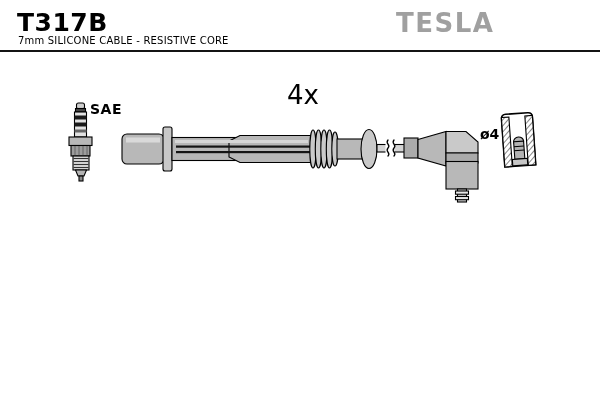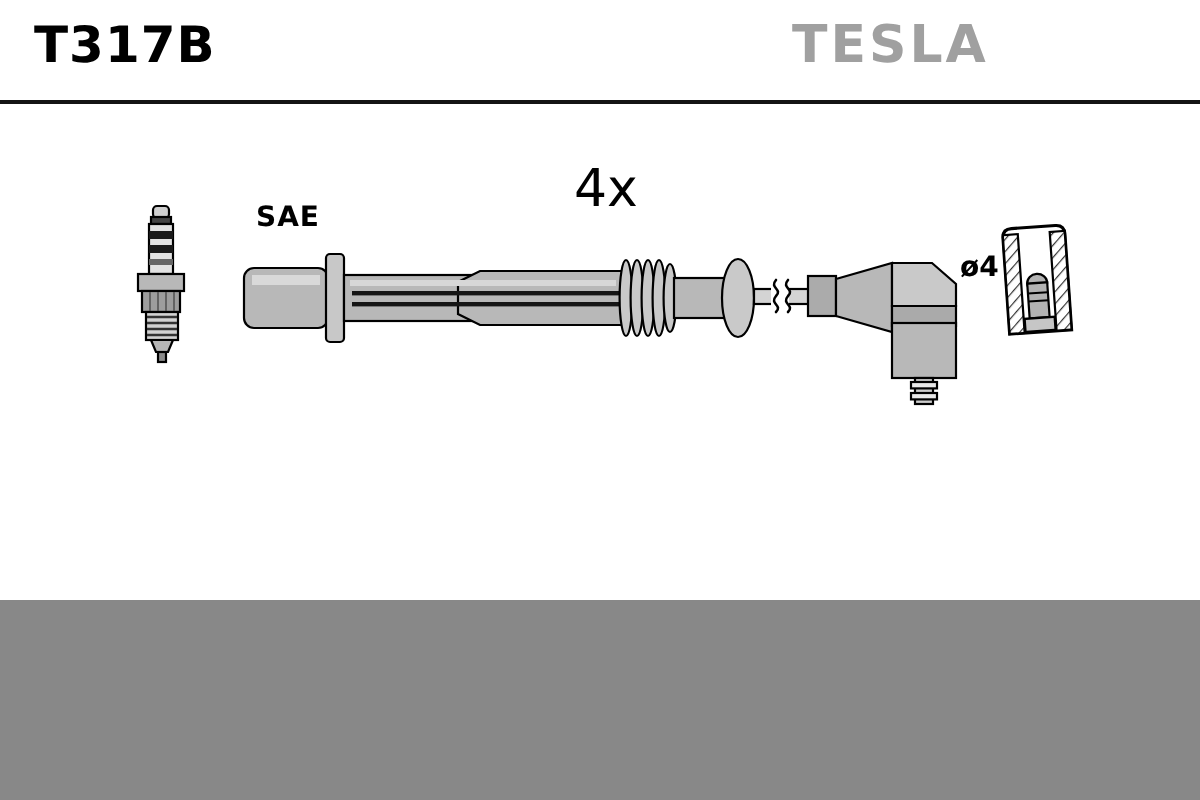--- a/index.html
+++ b/index.html
@@ -1,42 +1,43 @@
 <!DOCTYPE html>
 <html><head>
 <meta charset="utf-8">
 <style>
   html,body { margin:0; padding:0; background:#888; }
   .page {
-    position:relative; width:600px; height:300px;
+    position:relative; width:600px; height:400px;
     background:#ffffff; overflow:hidden;
     font-family:"DejaVu Sans","Liberation Sans",sans-serif;
     color:#000;
   }
   .abs { position:absolute; white-space:nowrap; }
   .pn   { left:17px;  top:8px;   font-size:25px; font-weight:bold; letter-spacing:0.5px; }
   .sub  { left:18px;  top:35px;  font-size:10px; letter-spacing:0.2px; font-weight:500; }
   .logo { left:396px; top:8px;   font-size:26px; font-weight:bold; letter-spacing:1.5px; color:#a0a0a0;text-align:right; }
   .divider { position:absolute; left:0; top:50px; width:600px; height:2px; background:#141414; }
   .qty  { left:287px; top:80px;  font-size:26px;text-align:center; }
-  .sae  { left:90px;  top:101px; font-size:14px; font-weight:bold; letter-spacing:0.5px;margin-left:38px; }
+  .sae  { left:90px;  top:101px; font-size:14px; font-weight:bold; letter-spacing:0.5px; }
   .dia  { left:480px; top:126px; font-size:14px; font-weight:bold; }
   svg.diagram { position:absolute; left:0; top:0; width:600px; height:400px; }
   .o  { stroke:#000; stroke-width:1.1; }
   .o2 { stroke:#000; stroke-width:1.6; }
   .bl { stroke:#000; stroke-width:1.3; fill:none; stroke-linecap:round; }
   .th { stroke:#333; stroke-width:1.2; }
   .hx { stroke:#555; stroke-width:0.8; }
 </style>
 </head>
 <body>
 
 <div class="page">
 
   <div class="abs pn">T317B</div>
+  <div class="abs sub">7mm SILICONE CABLE - RESISTIVE CORE</div>
   <div class="abs logo">TESLA</div>
   <div class="divider"></div>
 
   <div class="abs qty">4x</div>
   <div class="abs sae">SAE</div>
   <div class="abs dia">ø4</div>
 
   <svg class="diagram" viewBox="0 0 600 400">
     <defs>
       <pattern id="hatch" width="4" height="4" patternUnits="userSpaceOnUse" patternTransform="rotate(45)">

